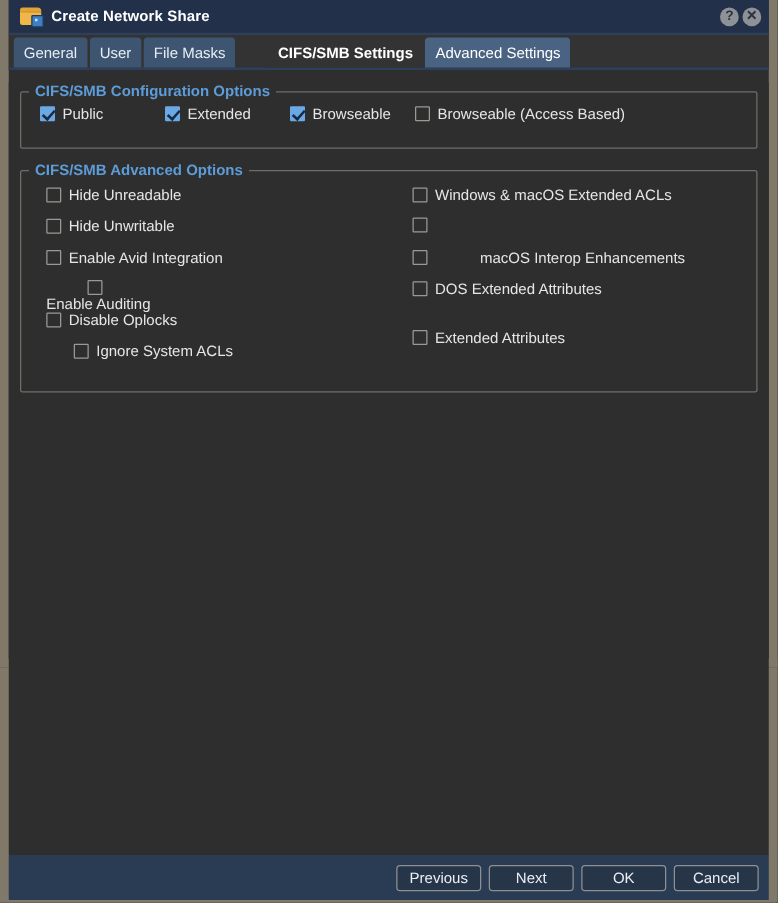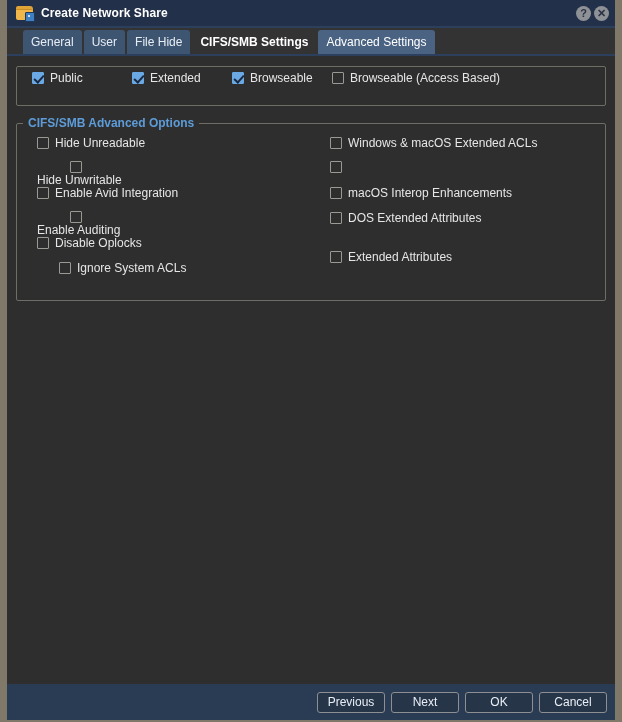--- a/index.html
+++ b/index.html
@@ -103,39 +103,40 @@
   }
 
   
   .tabstrip {
     height: 30px;
     background: #333333;
     border-top: 2px solid #2c3f5c;
     border-bottom: 2px solid #2c3f5c;
     display: flex;
     align-items: flex-end;
-    padding-left: 16px;
+    padding-left: 4px;
     box-sizing: border-box;
   }
   .tab {
     height: 24px;
     line-height: 24px;
     padding: 0 8px;
     margin-right: 2px;
     font-size: 12px;
     color: #e8edf4;
     background: #3e5572;
     border-radius: 3px 3px 0 0;
     cursor: pointer;
     white-space: nowrap;
   }
   .tab.selected {
     background: #333333;
     color: #ffffff;
     font-weight: bold;
+    margin-left: 24px;
   }
   .tab.current {
     background: #4a6382;
     color: #ffffff;
   }
 
   
   .content {
     position: relative;
     height: 618px;
@@ -245,28 +246,29 @@
     <div class="title-text">Create Network Share</div>
     <div class="title-buttons">
       <div class="tbtn">?</div>
       <div class="tbtn">✕</div>
     </div>
   </div>
 
   <div class="tabstrip">
     <div class="tab">General</div>
     <div class="tab">User</div>
-    <div class="tab">File Hide</div>
+    <div class="tab">File Masks</div>
     <div class="tab selected">CIFS/SMB Settings</div>
     <div class="tab current">Advanced Settings</div>
   </div>
 
   <div class="content">
 
     <fieldset class="group">
+      <legend>CIFS/SMB Configuration Options</legend>
       <div class="group-body rel" style="height:26px;">
         <div class="cb checked" style="left:15px; top:4px;">
           <span class="box"></span>
           <span class="lbl">Public</span>
         </div>
         <div class="cb checked" style="left:115px; top:4px;">
           <span class="box"></span>
           <span class="lbl">Extended</span>
         </div>
         <div class="cb checked" style="left:215px; top:4px;">
@@ -281,21 +283,21 @@
     </fieldset>
 
     <fieldset class="group">
       <legend>CIFS/SMB Advanced Options</legend>
       <div class="group-body rel" style="height:158px;">
 
         <div class="cb" style="left:20px; top:6px;">
           <span class="box"></span>
           <span class="lbl">Hide Unreadable</span>
         </div>
-        <div class="cb" style="left:20px; top:31px;flex-direction:column;">
+        <div class="cb" style="left:20px; top:31px;">
           <span class="box"></span>
           <span class="lbl">Hide Unwritable</span>
         </div>
         <div class="cb" style="left:20px; top:56px;">
           <span class="box"></span>
           <span class="lbl">Enable Avid Integration</span>
         </div>
         <div class="cb" style="left:20px; top:81px;flex-direction:column;">
           <span class="box"></span>
           <span class="lbl">Enable Auditing</span>
@@ -309,21 +311,21 @@
           <span class="lbl">Ignore System ACLs</span>
         </div>
 
         <div class="cb" style="left:313px; top:6px;">
           <span class="box"></span>
           <span class="lbl">Windows &amp; macOS Extended ACLs</span>
         </div>
         <div class="cb" style="left:313px; top:31px;">
           <span class="box"></span>
         </div>
-        <div class="cb" style="left:313px; top:56px;">
+        <div class="cb" style="left:313px; top:56px;gap:36px;">
           <span class="box"></span>
           <span class="lbl">macOS Interop Enhancements</span>
         </div>
         <div class="cb" style="left:313px; top:81px;">
           <span class="box"></span>
           <span class="lbl">DOS Extended Attributes</span>
         </div>
         <div class="cb" style="left:313px; top:120px;">
           <span class="box"></span>
           <span class="lbl">Extended Attributes</span>

